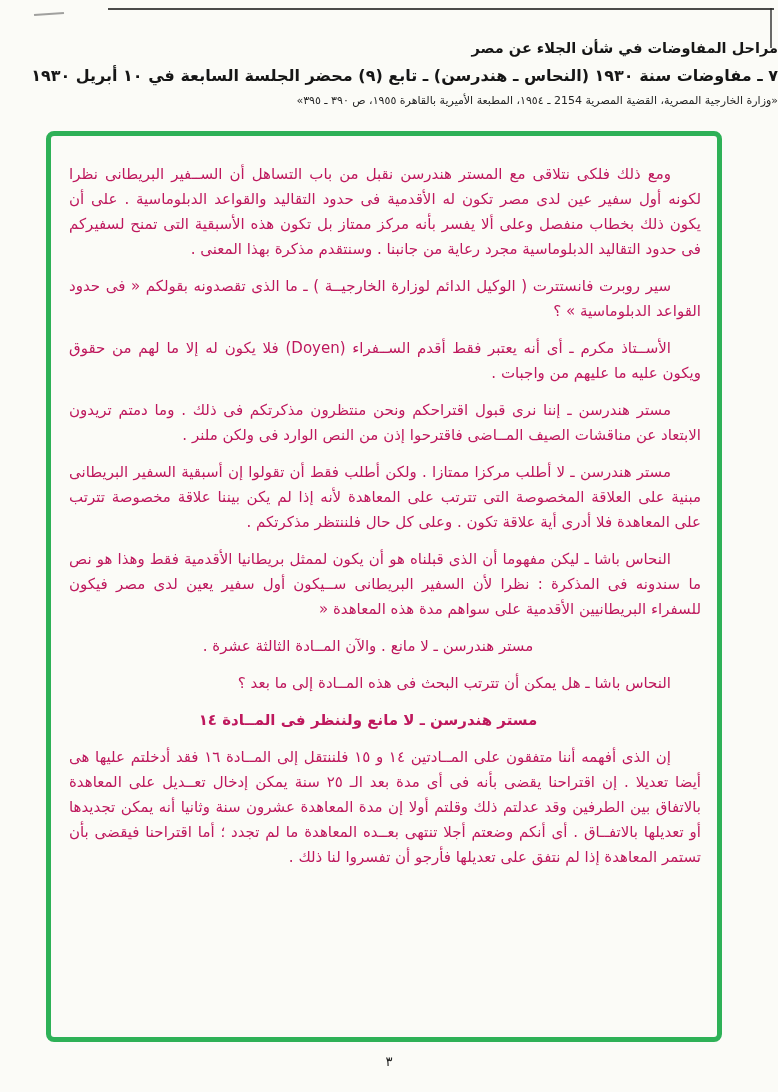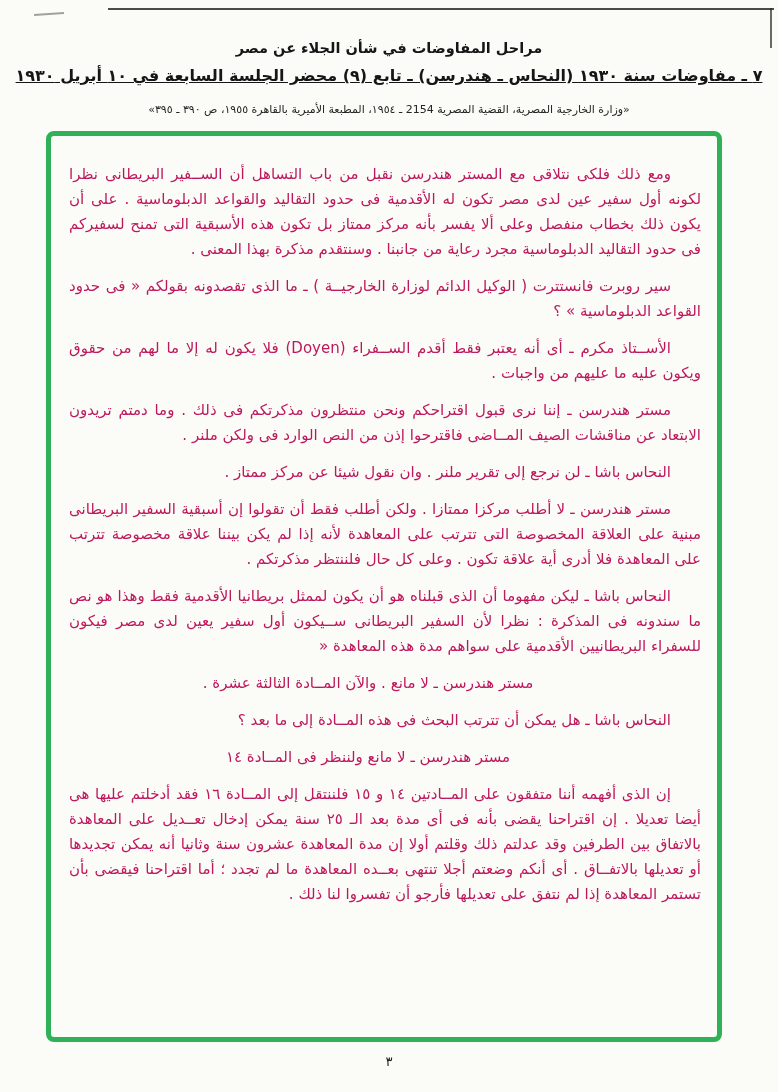--- a/index.html
+++ b/index.html
@@ -11,23 +11,23 @@
     position: relative;
     color: #161616;
     overflow: hidden;
   }
 
   
   .scan-line-top { position: absolute; top: 8px; left: 108px; width: 666px; height: 2px; background: #2b2b2b; opacity: .85; }
   .scan-line-right { position: absolute; top: 8px; left: 770px; width: 2px; height: 40px; background: #2b2b2b; opacity: .7; }
   .scan-speck { position: absolute; top: 13px; left: 34px; width: 30px; height: 2px; background: #555; opacity: .55; transform: rotate(-4deg); }
 
-  header { position: absolute; top: 40px; left: 0; width: 778px; text-align: center; direction: rtl; }
+  header { position: absolute; top: 40px; left: 0; width: 778px; text-align: right; direction: rtl; }
   .doc-title   { font-size: 14.5px; font-weight: bold; margin: 0 0 10px 0; }
-  .doc-session { font-size: 16px;   font-weight: bold; margin: 0 0 18px 0; letter-spacing: .2px; text-decoration: underline; }
+  .doc-session { font-size: 16px;   font-weight: bold; margin: 0 0 9px 0; letter-spacing: .2px; }
   .doc-source  { font-size: 11px;   margin: 0; color: #242424; }
 
   .highlight-box {
     position: absolute;
     top: 131px; left: 46px;
     width: 676px; height: 911px;
     border: 5px solid #2eb157;
     border-radius: 8px;
     box-sizing: border-box;
     padding: 26px 16px 8px 18px;
@@ -36,21 +36,21 @@
 
   .doc-body {
     direction: rtl;
     text-align: justify;
     font-size: 15px;
     line-height: 25px;
     color: #be185d;
   }
   .doc-body p { margin: 0 0 12px 0; text-indent: 30px; }
   .doc-body p.pull-in { text-indent: 0; margin-right: 34px; text-align: center; }
-  .doc-body p.bold { font-weight: normal; }
+  .doc-body p.bold { font-weight: bold; }
 
   footer { position: absolute; top: 1054px; left: 0; width: 778px; text-align: center; font-size: 13px; color: #222; }
 </style>
 </head>
 <body>
 
 <div class="scan-line-top"></div>
 <div class="scan-line-right"></div>
 <div class="scan-speck"></div>
 
@@ -59,21 +59,20 @@
   <p class="doc-session">٧ ـ مفاوضات سنة ١٩٣٠ (النحاس ـ هندرسن) ـ تابع (٩) محضر الجلسة السابعة في ١٠ أبريل ١٩٣٠</p>
   <p class="doc-source">«وزارة الخارجية المصرية، القضية المصرية 2154 ـ ١٩٥٤، المطبعة الأميرية بالقاهرة ١٩٥٥، ص ٣٩٠ ـ ٣٩٥»</p>
 </header>
 
 <div class="highlight-box" style="border-color: rgb(46, 177, 87);">
   <div class="doc-body">
     <p>ومع ذلك فلكى نتلاقى مع المستر هندرسن نقبل من باب التساهل أن الســفير البريطانى نظرا لكونه أول سفير عين لدى مصر تكون له الأقدمية فى حدود التقاليد والقواعد الدبلوماسية . على أن يكون ذلك بخطاب منفصل وعلى ألا يفسر بأنه مركز ممتاز بل تكون هذه الأسبقية التى تمنح لسفيركم فى حدود التقاليد الدبلوماسية مجرد رعاية من جانبنا . وسنتقدم مذكرة بهذا المعنى .</p>
     <p>سير روبرت فانستترت ( الوكيل الدائم لوزارة الخارجيــة ) ـ ما الذى تقصدونه بقولكم « فى حدود القواعد الدبلوماسية » ؟</p>
     <p>الأســتاذ مكرم ـ أى أنه يعتبر فقط أقدم الســفراء (Doyen) فلا يكون له إلا ما لهم من حقوق ويكون عليه ما عليهم من واجبات .</p>
     <p>مستر هندرسن ـ إننا نرى قبول اقتراحكم ونحن منتظرون مذكرتكم فى ذلك . وما دمتم تريدون الابتعاد عن مناقشات الصيف المــاضى فاقترحوا إذن من النص الوارد فى ولكن ملنر .</p>
-    <p>النحاس باشا ـ لن نرجع إلى تقرير ملنر . وان نقول شيئا عن مركز ممتاز .</p>
     <p>مستر هندرسن ـ لا أطلب مركزا ممتازا . ولكن أطلب فقط أن تقولوا إن أسبقية السفير البريطانى مبنية على العلاقة المخصوصة التى تترتب على المعاهدة لأنه إذا لم يكن بيننا علاقة مخصوصة تترتب على المعاهدة فلا أدرى أية علاقة تكون . وعلى كل حال فلننتظر مذكرتكم .</p>
     <p>النحاس باشا ـ ليكن مفهوما أن الذى قبلناه هو أن يكون لممثل بريطانيا الأقدمية فقط وهذا هو نص ما سندونه فى المذكرة : نظرا لأن السفير البريطانى ســيكون أول سفير يعين لدى مصر فيكون للسفراء البريطانيين الأقدمية على سواهم مدة هذه المعاهدة «</p>
     <p class="pull-in">مستر هندرسن ـ لا مانع . والآن المــادة الثالثة عشرة .</p>
     <p>النحاس باشا ـ هل يمكن أن تترتب البحث فى هذه المــادة إلى ما بعد ؟</p>
     <p class="pull-in bold">مستر هندرسن ـ لا مانع ولننظر فى المــادة ١٤</p>
     <p>إن الذى أفهمه أننا متفقون على المــادتين ١٤ و ١٥ فلننتقل إلى المــادة ١٦ فقد أدخلتم عليها هى أيضا تعديلا . إن اقتراحنا يقضى بأنه فى أى مدة بعد الـ ٢٥ سنة يمكن إدخال تعــديل على المعاهدة بالاتفاق بين الطرفين وقد عدلتم ذلك وقلتم أولا إن مدة المعاهدة عشرون سنة وثانيا أنه يمكن تجديدها أو تعديلها بالاتفــاق . أى أنكم وضعتم أجلا تنتهى بعــده المعاهدة ما لم تجدد ؛ أما اقتراحنا فيقضى بأن تستمر المعاهدة إذا لم نتفق على تعديلها فأرجو أن تفسروا لنا ذلك .</p>
   </div>
 </div>
 
 <footer>

